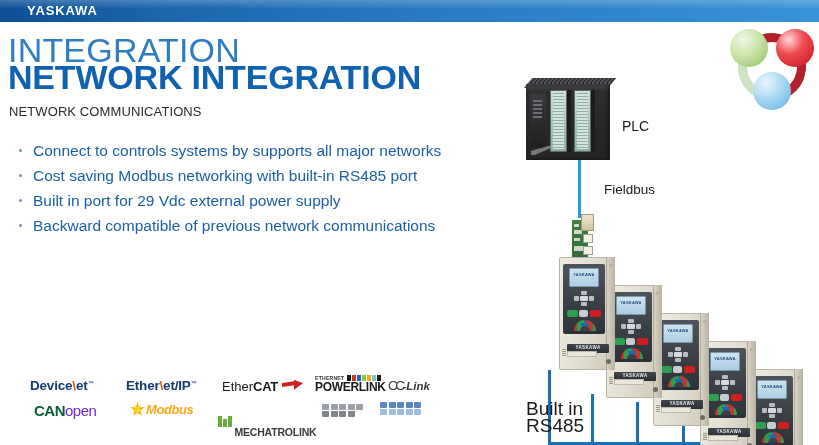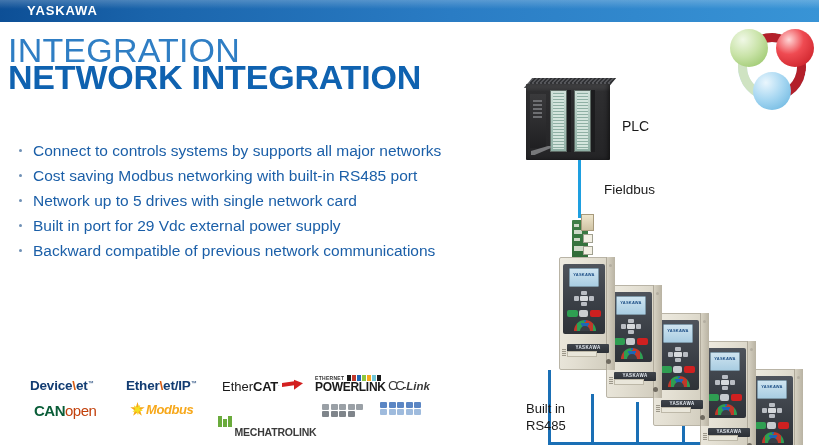--- a/index.html
+++ b/index.html
@@ -94,21 +94,21 @@
   .pl-bars{display:flex;gap:1px;}
   .pl-bars i{display:block;width:4px;height:6px;}
   .pl-name{font-size:12px;font-weight:bold;color:#1a1a1a;letter-spacing:-.3px;line-height:13px;}
 
   .lg-cclink{left:366px;top:4px;font-size:13.5px;color:#3a3a3a;}
   .lg-cclink .cc{letter-spacing:-2.5px;}
   .lg-cclink .lk{font-weight:bold;font-style:italic;font-size:11.5px;}
 
   .lg-canopen{left:12px;top:28px;font-size:15px;letter-spacing:-.5px;}
   .lg-canopen .can{font-weight:bold;color:#0a5d38;}
-  .lg-canopen .open{color:#c2410c;margin-top:28px;}
+  .lg-canopen .open{color:#6d28d9;margin-top:28px;}
 
   .lg-modbus{left:108px;top:28px;display:flex;align-items:center;gap:1px;}
   .mb-star{
     position:relative;width:15px;height:15px;
   }
   .mb-star::before,.mb-star::after{
     content:"";position:absolute;left:50%;top:50%;width:15px;height:15px;
     margin:-7.5px 0 0 -7.5px;
     background:#f7a81b;
     clip-path:polygon(50% 0%,61% 35%,98% 35%,68% 57%,79% 91%,50% 70%,21% 91%,32% 57%,2% 35%,39% 35%);
@@ -305,39 +305,39 @@
     background:#b3ada0;
   }
   .dr-knob{
     position:absolute;right:4px;bottom:6px;width:5px;height:5px;border-radius:50%;
     background:#6f6a60;
   }
 
   
   .bus{position:absolute;background:#1a6fb5;}
   .label-rs485{
-    position:absolute;left:26px;top:378px;font-size:13px;color:#1a1a1a;line-height:17px;
+    position:absolute;left:26px;top:378px;font-size:19px;color:#1a1a1a;line-height:17px;
   }
 </style>
 </head>
 <body>
 
 <div id="slide">
 
   <div class="header-bar">
     <div class="brand-logo">YASKAWA</div>
   </div>
 
   <div class="title-1">INTEGRATION</div>
   <div class="title-2">NETWORK INTEGRATION</div>
+  <div class="subtitle">NETWORK COMMUNICATIONS</div>
 
   <ul class="bullets">
     <li>Connect to controls systems by supports all major networks</li>
     <li>Cost saving Modbus networking with built-in RS485 port</li>
-    <li>Network up to 5 drives with single network card</li>
     <li>Built in port for 29 Vdc external power supply</li>
     <li>Backward compatible of previous network communications</li>
   </ul>
 
   <div class="logo-strip">
 
     <div class="logo lg-devicenet"><span>Device</span><span class="slash">\</span><span>et</span><span class="tm">™</span></div>
 
     <div class="logo lg-ethernetip"><span>Ether</span><span class="slash">\</span><span>et/IP</span><span class="tm">™</span></div>
 

